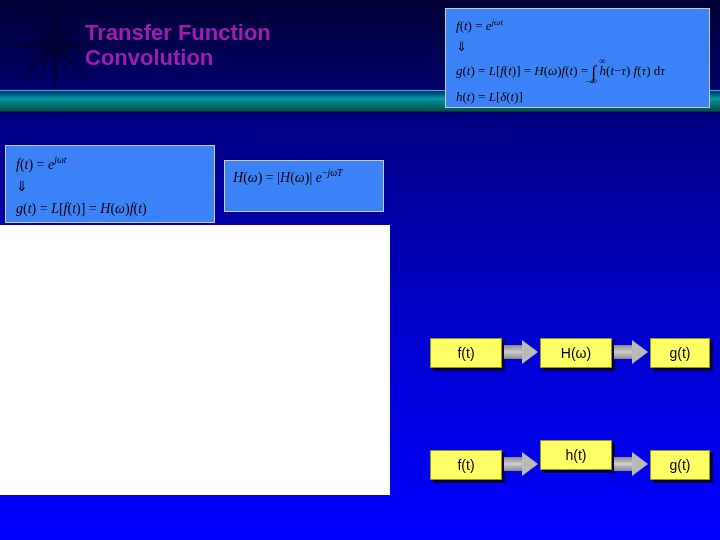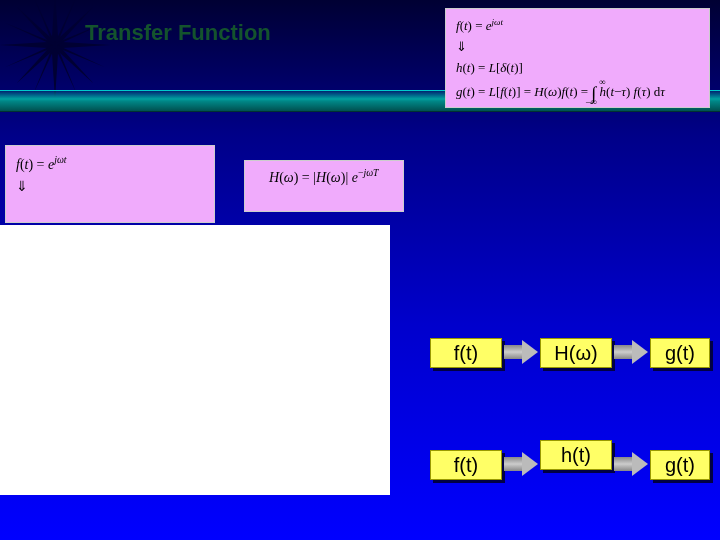--- a/index.html
+++ b/index.html
@@ -9,69 +9,69 @@
     background: linear-gradient(to bottom, #000033 0%, #000088 25%, #0000cc 60%, #0000ff 100%);
     position: relative;
     color: #000;
   }
   .title-block {
     position: absolute;
     left: 85px;
     top: 20px;
     font-size: 22px;
     font-weight: bold;
-    color: #14532d;
+    color: #a21caf;
     line-height: 1.15;
   }
   .starburst {
     position: absolute;
     left: 0px;
     top: -10px;
     width: 110px;
     height: 110px;
   }
   .teal-bar {
     position: absolute;
     left: 0; right: 0;
     top: 90px;
     height: 22px;
     background: linear-gradient(to bottom, rgba(0,120,120,0.3) 0%, #00a0a0 40%, #008888 50%, #005050 100%);
     border-top: 1px solid #00cccc;
     border-bottom: 1px solid #003030;
   }
   .eq-box {
     position: absolute;
-    background: #f0abfc;
+    background: #3b82f6;
     color: #000;
     font-family: "Times New Roman", Times, serif;
     font-size: 14px;
     line-height: 1.6;
     border: 1px solid #ccc;
   }
   .eq-box-topright { left: 445px; top: 8px; width: 265px; height: 100px; padding: 6px 10px; font-size: 13px; }
   .eq-box-left { left: 5px; top: 145px; width: 210px; height: 78px; padding: 6px 10px; }
-  .eq-box-mid { left: 244px; top: 160px; width: 160px; height: 52px; padding: 4px 24px; }
+  .eq-box-mid { left: 224px; top: 160px; width: 160px; height: 52px; padding: 4px 8px; }
   .bottom-white {
     position: absolute;
     left: 0; top: 225px;
     width: 390px; height: 270px;
     background: #fff;
   }
   .sig-box {
     position: absolute;
     width: 72px;
     height: 30px;
     background: #ffff66;
     border: 1px solid #999900;
     box-shadow: 3px 3px 0 #000044;
     display: flex;
     align-items: center;
     justify-content: center;
     font-family: Arial, sans-serif;
-    font-size: 20px;
+    font-size: 14px;
   }
   .arrow {
     position: absolute;
     display: flex;
     align-items: center;
   }
   .arrow .shaft {
     height: 14px;
     background: linear-gradient(to bottom, #888, #ccc, #888);
   }
@@ -105,34 +105,36 @@
     <polygon points="95,30 51,48 50,50 52,50"></polygon>
     <polygon points="5,70 49,52 50,50 48,50"></polygon>
     <polygon points="95,70 52,50 50,50 51,52"></polygon>
     <polygon points="30,95 48,51 50,50 50,52"></polygon>
     <polygon points="70,95 50,52 50,50 52,51"></polygon>
   </g>
 </svg>
 
 <div class="title-block">
   <div>Transfer Function</div>
+  <div>Convolution</div>
 </div>
 
 <div class="teal-bar"></div>
 
 <div class="eq-box eq-box-topright">
   <div><i>f</i>(<i>t</i>) = <i>e</i><sup><i>jωt</i></sup></div>
   <div>⇓</div>
+  <div><i>g</i>(<i>t</i>) = <i>L</i>[<i>f</i>(<i>t</i>)] = <i>H</i>(<i>ω</i>)<i>f</i>(<i>t</i>) = <span class="int-sym">∫<span class="int-sup">∞</span><span class="int-sub">−∞</span></span> <i>h</i>(<i>t</i>−<i>τ</i>) <i>f</i>(<i>τ</i>) d<i>τ</i></div>
   <div><i>h</i>(<i>t</i>) = <i>L</i>[<i>δ</i>(<i>t</i>)]</div>
-  <div><i>g</i>(<i>t</i>) = <i>L</i>[<i>f</i>(<i>t</i>)] = <i>H</i>(<i>ω</i>)<i>f</i>(<i>t</i>) = <span class="int-sym">∫<span class="int-sup">∞</span><span class="int-sub">−∞</span></span> <i>h</i>(<i>t</i>−<i>τ</i>) <i>f</i>(<i>τ</i>) d<i>τ</i></div>
 </div>
 
 <div class="eq-box eq-box-left">
   <div><i>f</i>(<i>t</i>) = <i>e</i><sup><i>jωt</i></sup></div>
   <div>⇓</div>
+  <div><i>g</i>(<i>t</i>) = <i>L</i>[<i>f</i>(<i>t</i>)] = <i>H</i>(<i>ω</i>)<i>f</i>(<i>t</i>)</div>
 </div>
 
 <div class="eq-box eq-box-mid">
   <div><i>H</i>(<i>ω</i>) = |<i>H</i>(<i>ω</i>)| <i>e</i><sup>−<i>jωT</i></sup></div>
 </div>
 
 <div class="bottom-white"></div>
 
 <div class="sig-box" style="left:430px; top:338px;">
     <span>f(t)</span>

